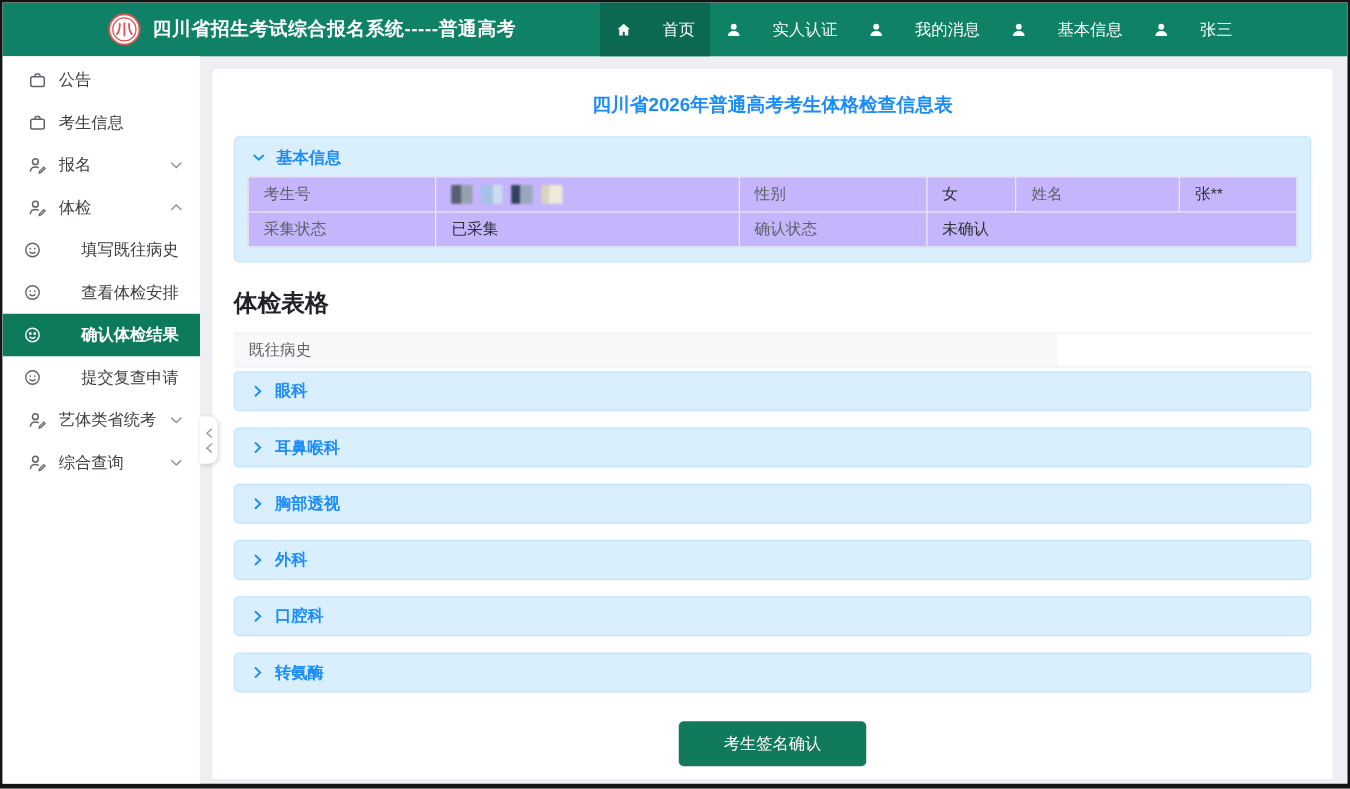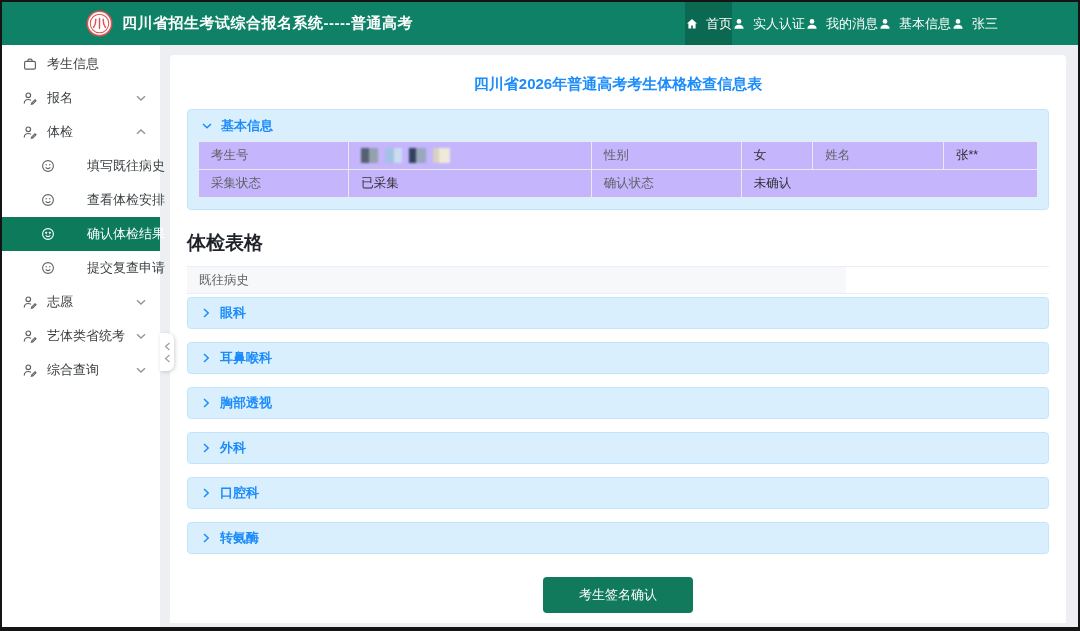--- a/index.html
+++ b/index.html
@@ -16,40 +16,40 @@
   
   .topbar {
     height:43px; flex:0 0 43px; background:#0e8166;
     display:flex; align-items:stretch;
   }
   .brand { display:flex; align-items:center; gap:9px; padding-left:84px; }
   .logo { width:27px; height:27px; display:block; }
   .app-title { color:#fff; font-size:15px; font-weight:bold; letter-spacing:.5px; white-space:nowrap; }
   .topnav { margin-left:auto; margin-right:80px; display:flex; align-items:stretch; }
   .nav-item {
-    display:flex; align-items:center; gap:7px; padding:0 0;
+    display:flex; align-items:center; gap:24px; padding:0 12px;
     color:#fff; font-size:13px; cursor:pointer; white-space:nowrap;
   }
   .nav-item.active { background:#0a6950; }
   .nav-item svg { display:block; }
 
   
   .body-row { flex:1; display:flex; position:relative; min-height:0; }
 
   .sidebar {
     width:158px; flex:0 0 158px; background:#fff;
     padding-top:2px; font-size:13px; color:#3c4043;
   }
   .side-item {
     height:34px; display:flex; align-items:center; gap:9px;
     padding:0 14px 0 20px; cursor:pointer; white-space:nowrap;
   }
   .side-item .chev { margin-left:auto; display:flex; }
-  .side-item.sub { padding-left:39px;gap:32px; }
-  .side-item.active { background:#0d7a5c; color:#fff; }
+  .side-item.sub { padding-left:17px;gap:32px; }
+  .side-item.active { background:#0d7a5c; color:#fff;font-weight:bold; }
   .side-item.active svg * { stroke:#fff; }
   .side-item svg { display:block; flex:0 0 auto; }
 
   .collapse-handle {
     position:absolute; left:158px; top:288px; width:14px; height:38px;
     background:#fff; border-radius:0 7px 7px 0;
     box-shadow:1px 1px 4px rgba(0,0,0,.18);
     display:flex; flex-direction:column; align-items:center; justify-content:center;
     gap:3px; cursor:pointer; z-index:5;
   }
@@ -165,20 +165,27 @@
         </svg>
         <span>张三</span>
       </div>
     </nav>
   </header>
 
   <div class="body-row">
 
     <aside class="sidebar">
 
+      <div class="side-item">
+        <svg width="16" height="16" viewBox="0 0 16 16">
+          <rect x="2.6" y="5.4" width="10.8" height="7.8" rx="1.4" fill="none" stroke="#5f6368" stroke-width="1.2"></rect>
+          <path d="M6 5.4V4.3c0-.7.5-1.2 1.2-1.2h1.6c.7 0 1.2.5 1.2 1.2v1.1" fill="none" stroke="#5f6368" stroke-width="1.2"></path>
+        </svg>
+        <span>公告</span>
+      </div>
 
       <div class="side-item">
         <svg width="16" height="16" viewBox="0 0 16 16">
           <rect x="2.6" y="5.4" width="10.8" height="7.8" rx="1.4" fill="none" stroke="#5f6368" stroke-width="1.2"></rect>
           <path d="M6 5.4V4.3c0-.7.5-1.2 1.2-1.2h1.6c.7 0 1.2.5 1.2 1.2v1.1" fill="none" stroke="#5f6368" stroke-width="1.2"></path>
         </svg>
         <span>考生信息</span>
       </div>
 
       <div class="side-item">
@@ -242,33 +249,20 @@
       <div class="side-item sub">
         <svg width="14" height="14" viewBox="0 0 14 14">
           <circle cx="7" cy="7" r="5.4" fill="none" stroke="#5f6368" stroke-width="1.1"></circle>
           <circle cx="5.2" cy="5.8" r=".7" fill="#5f6368"></circle>
             <circle cx="8.8" cy="5.8" r=".7" fill="#5f6368"></circle>
           <path d="M4.7 8.4c.6.8 1.4 1.2 2.3 1.2s1.7-.4 2.3-1.2" fill="none" stroke="#5f6368" stroke-width="1.1"></path>
         </svg>
         <span>提交复查申请</span>
       </div>
 
-      <div class="side-item">
-        <svg width="16" height="16" viewBox="0 0 16 16">
-          <circle cx="6.3" cy="5.3" r="2.3" fill="none" stroke="#5f6368" stroke-width="1.2"></circle>
-          <path d="M2.3 13.4c0-2.6 2-3.9 4-3.9 1 0 2 .3 2.7.9" fill="none" stroke="#5f6368" stroke-width="1.2"></path>
-          <path d="M9.8 12.9l3.2-3.2 1 1-3.2 3.2-1.4.4z" fill="none" stroke="#5f6368" stroke-width="1.1"></path>
-        </svg>
-        <span>志愿</span>
-        <span class="chev">
-          <svg width="10" height="8" viewBox="0 0 10 8">
-              <polyline points="1,2.2 5,6 9,2.2" fill="none" stroke="#909399" stroke-width="1.3"></polyline>
-            </svg>
-        </span>
-      </div>
 
       <div class="side-item">
         <svg width="16" height="16" viewBox="0 0 16 16">
           <circle cx="6.3" cy="5.3" r="2.3" fill="none" stroke="#5f6368" stroke-width="1.2"></circle>
           <path d="M2.3 13.4c0-2.6 2-3.9 4-3.9 1 0 2 .3 2.7.9" fill="none" stroke="#5f6368" stroke-width="1.2"></path>
           <path d="M9.8 12.9l3.2-3.2 1 1-3.2 3.2-1.4.4z" fill="none" stroke="#5f6368" stroke-width="1.1"></path>
         </svg>
         <span>艺体类省统考</span>
         <span class="chev">
           <svg width="10" height="8" viewBox="0 0 10 8">

